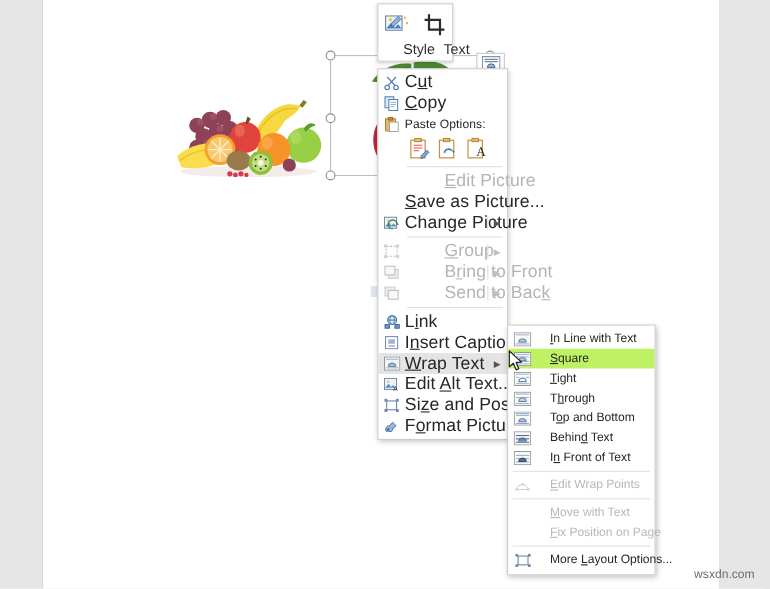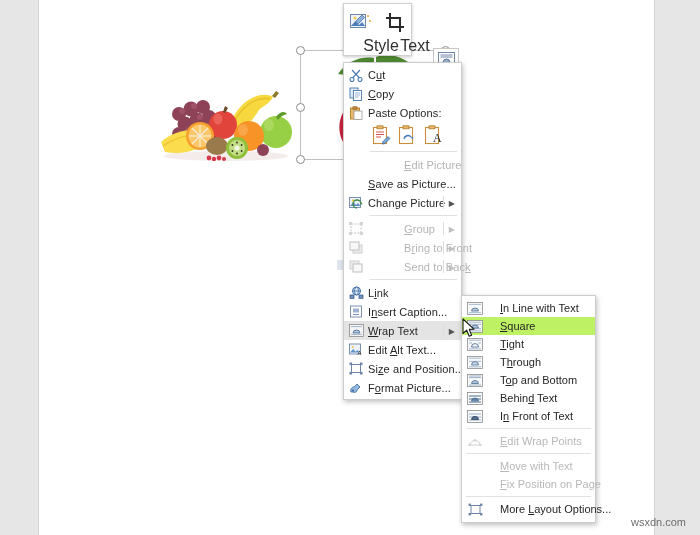--- a/index.html
+++ b/index.html
@@ -67,40 +67,40 @@
     box-sizing:border-box;
     display:flex;
   }
   .mini-btn{
     width:34px;height:100%;
     display:flex;flex-direction:column;align-items:center;
     justify-content:flex-start;padding-top:6px;box-sizing:border-box;
     cursor:default;
   }
   .mini-btn .mi{height:24px;display:flex;align-items:center;justify-content:center;}
-  .mini-btn .ml{font-size:16px;color:#303030;margin-top:3px;margin-left:40px;}
+  .mini-btn .ml{font-size:13px;color:#303030;margin-top:3px;margin-left:40px;}
 
   
   .ctx-menu{
     position:absolute;left:304px;top:62px;width:119px;
     background:#ffffff;border:1px solid #cccccc;
     box-shadow:1px 2px 5px rgba(0,0,0,0.25);
     box-sizing:border-box;
     padding:2px 0;
   }
   .mi-row{
     position:relative;height:19px;display:flex;align-items:center;
     box-sizing:border-box;cursor:default;
   }
   .mi-row .ic{
     width:24px;height:19px;display:flex;align-items:center;justify-content:center;
     flex:0 0 24px;
   }
   .mi-row .lb{
-    font-size:11px;color:#262626;white-space:nowrap;
+    font-size:16px;color:#262626;white-space:nowrap;
     letter-spacing:.1px;
   }
   .mi-row.dis .lb{color:#b4b4b4;margin-left:36px;}
   .mi-row.hl{background:#e4e4e4;}
   .mi-row .arr{
     position:absolute;right:6px;top:50%;transform:translateY(-50%);
     font-size:8px;color:#555;
   }
   .mi-row.dis .arr{color:#c0c0c0;}
   .mi-row .sepbar{

